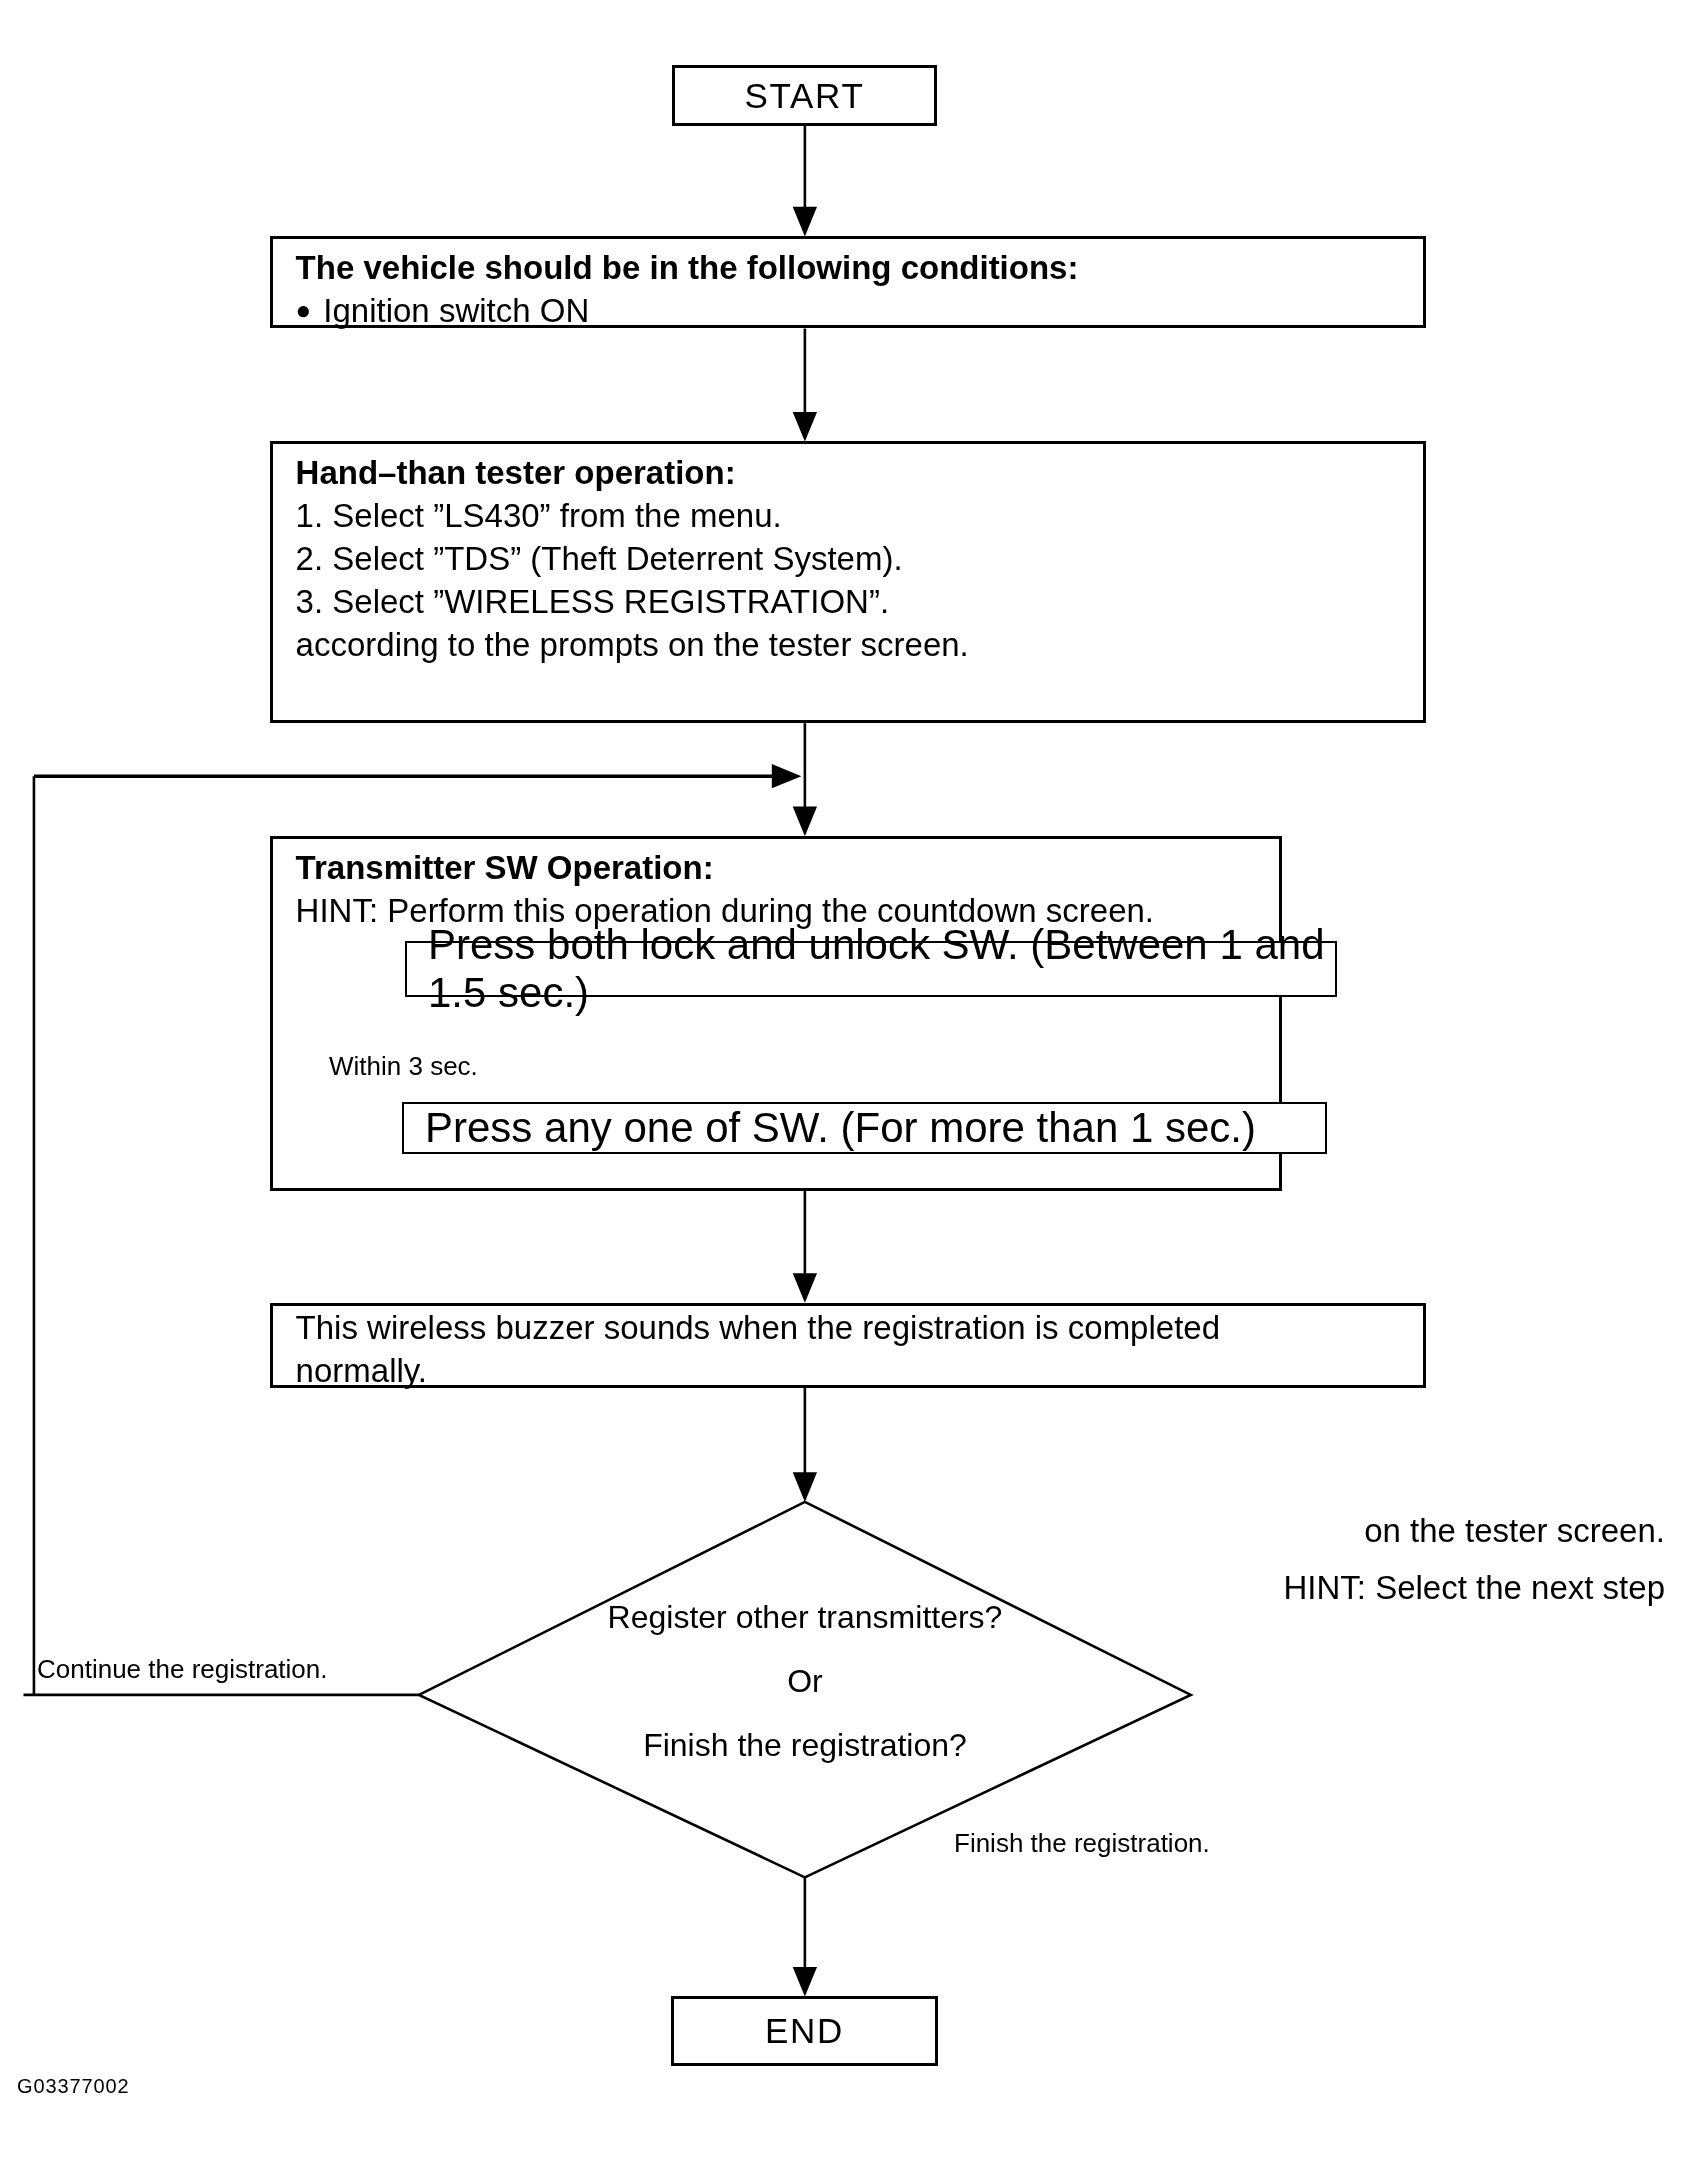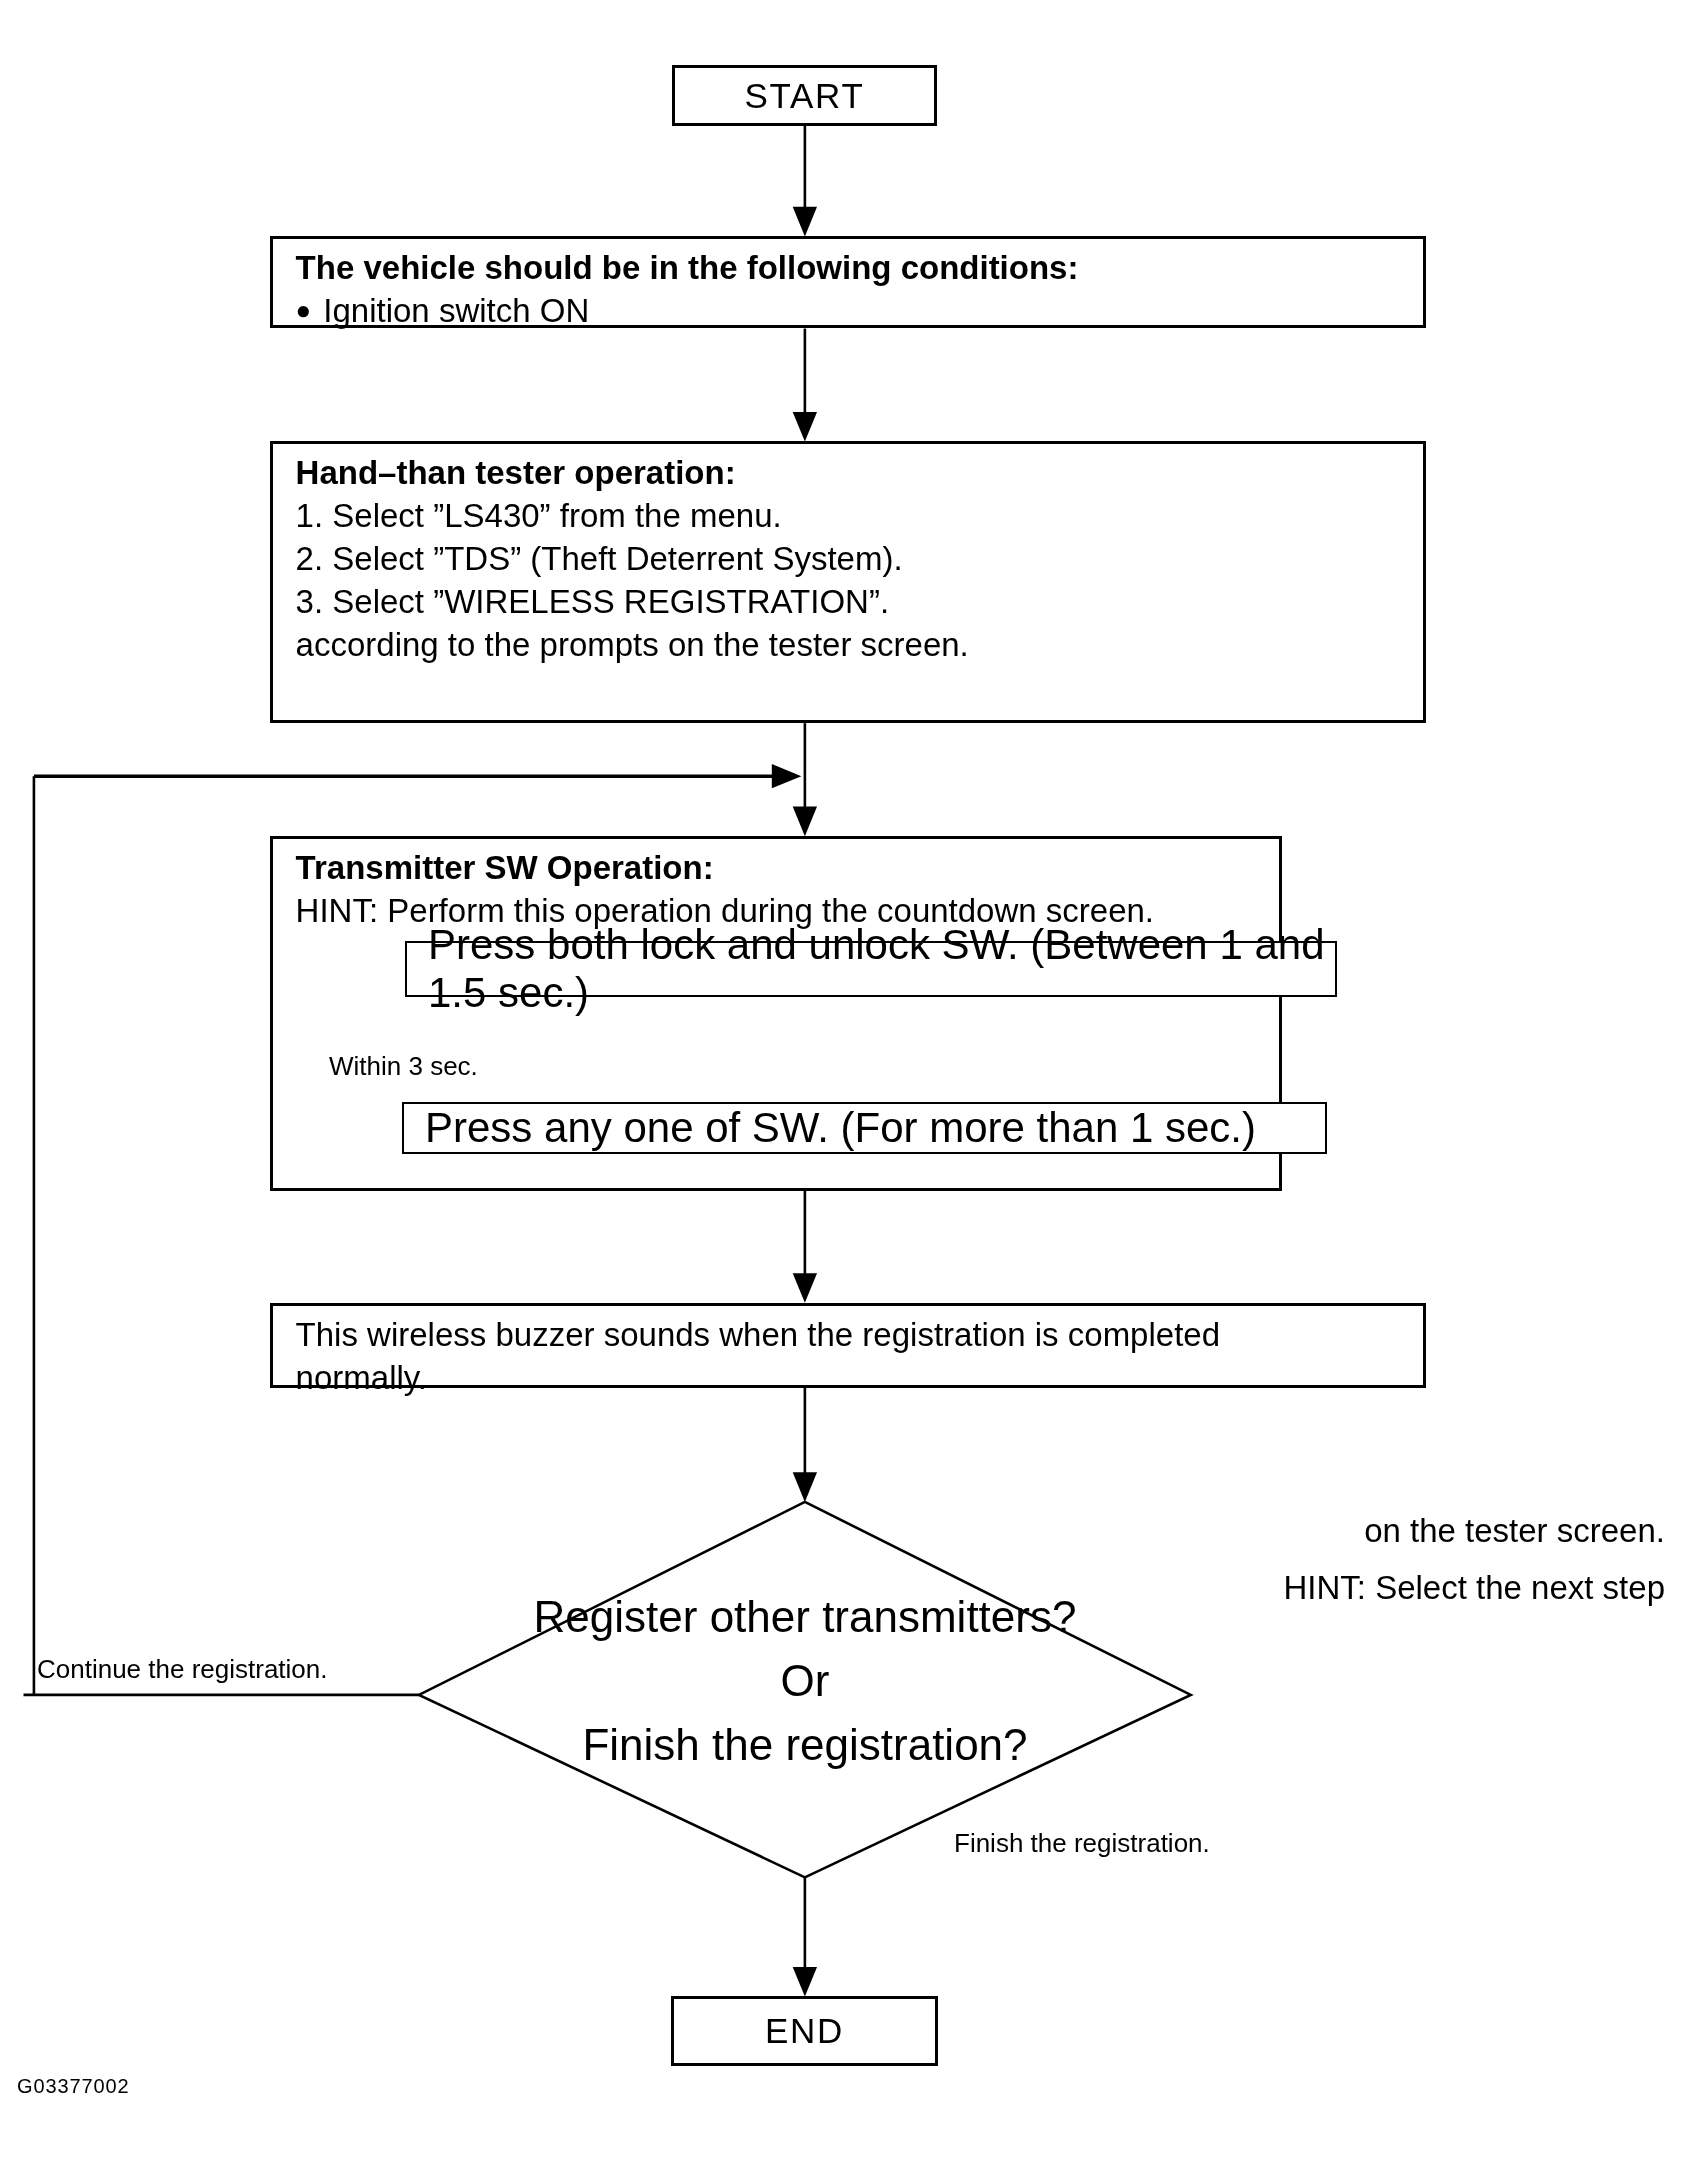--- a/index.html
+++ b/index.html
@@ -77,21 +77,21 @@
   }
   .decision-text {
     position: absolute;
     left: 419px;
     top: 1596px;
     width: 772px;
     display: flex;
     flex-direction: column;
     align-items: center;
     gap: 22px;
-    font-size: 44px;
+    font-size: 32px;
     line-height: 42px;
     text-align: center;
   }
   .hint-right {
     position: absolute;
     left: 1217px;
     top: 1510px;
     width: 448px;
     text-align: right;
     font-size: 33px;
@@ -178,21 +178,21 @@
   <div class="innerbox" style="left:405px; top:941px; width:932px; height:56px;">
     <span>Press both lock and unlock SW. (Between 1 and 1.5 sec.)</span>
   </div>
 
   <div class="label" style="left:329px; top:1045px;">Within 3 sec.</div>
 
   <div class="innerbox" style="left:402px; top:1102px; width:925px; height:52px;">
     <span>Press any one of SW. (For more than 1 sec.)</span>
   </div>
 
-  <div class="box pad" style="left:270px; top:1303px; width:1156px; height:85px; padding-top:7px;">
+  <div class="box pad" style="left:270px; top:1303px; width:1156px; height:85px; padding-top:0;">
     <div>This wireless buzzer sounds when the registration is completed</div>
     <div>normally.</div>
   </div>
 
   <div class="decision-text">
     <div>Register other transmitters?</div>
     <div>Or</div>
     <div>Finish the registration?</div>
   </div>
 

